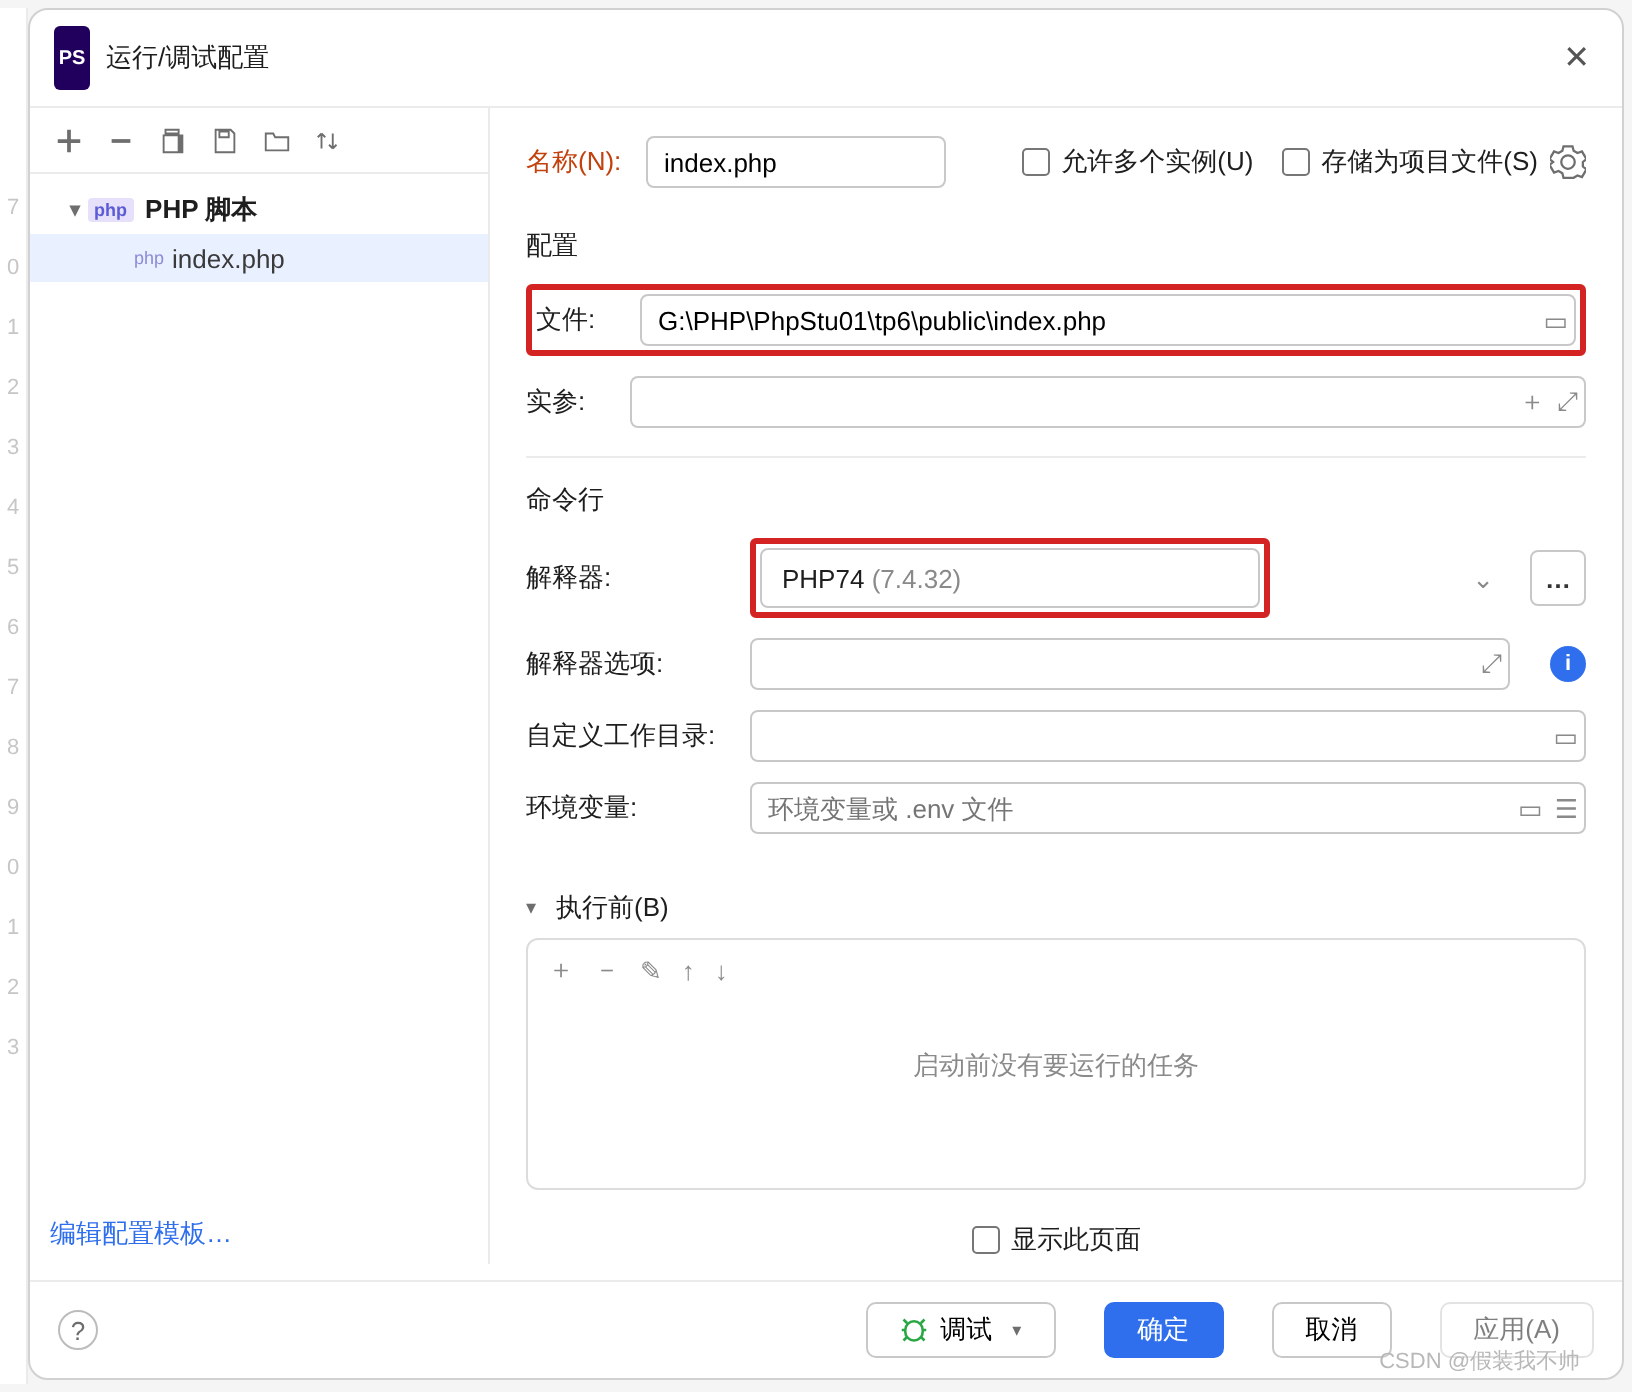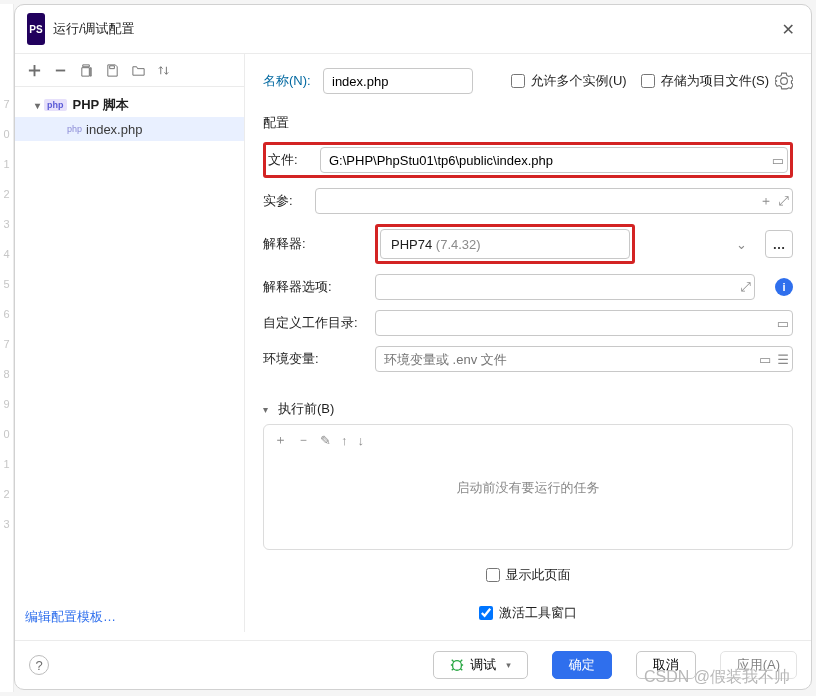--- a/index.html
+++ b/index.html
@@ -65,21 +65,21 @@
     .tree-row.child { padding-left: 52px; color: #3a3a3a; }
     .chev { margin-right: 4px; color:#6e6e6e; font-size:10px; }
     .php-badge {
       font-size: 9px; font-weight: bold;
       background: #e6e0fb; color: #5b5bd6;
       padding: 1px 3px; border-radius: 2px; margin-right: 6px;
     }
     .php2 { font-size: 9px; color:#8b8bd6; margin-right:4px; }
     .right { flex: 1; padding: 14px 18px 8px 18px; display:flex; flex-direction:column; overflow:auto; }
     .row { display:flex; align-items:center; margin-bottom:14px; }
-    .lbl { color:#0369a1; }
+    .lbl { color:#c2410c; }
     .name-lbl { width:60px; }
     .inp {
       border:1px solid #c8c8c8; border-radius:4px;
       height:26px; padding: 2px 8px; font-size:13px;
       background:#fff;
     }
     .cb { display:inline-flex; align-items:center; gap:6px; }
     .cb input { width:14px; height:14px; }
     .gear { width:18px;height:18px; color:#6e6e6e; margin-left:6px; cursor:pointer; }
     .section-title { margin: 6px 0 10px 0; color:#1e1e1e; }
@@ -133,21 +133,21 @@
     .btn {
       height:28px; padding:0 16px; border:1px solid #c8c8c8; border-radius:5px;
       background:#fff; cursor:pointer; font-size:13px;
     }
     .btn.primary { background:#2f6fed; color:#fff; border-color:#2f6fed; }
     .btn-row { display:flex; align-items:center; gap:24px; }
     .debug-btn { display:inline-flex; align-items:center; gap:6px; }
     .chev-sm { font-size:9px; color:#6e6e6e; margin-left:4px; }
     .watermark {
       position:absolute; right:26px; bottom:8px;
-      color:#b8b8b8; font-size:16px;
+      color:#b8b8b8; font-size:11px;
       pointer-events:none;
     }
     .gutter {
       position:absolute; left:0; top:4px; bottom:4px; width:14px;
       background:#fff; color:#c6c6c6; font-size:11px;
       display:flex; flex-direction:column; align-items:center; gap:18px; padding-top:94px;
       border-right:1px solid #ebebeb;
     }
     svg { fill: currentColor; }
     .edit-link-pad { padding:6px 10px; }
@@ -268,20 +268,21 @@
         <span class="field-lbl" style="width:40px">实参:</span>
         <div class="inp-with-icons">
           <input class="inp" value="" style="">
           <div class="trail-icons">
             <span>＋</span>
             <span>⤢</span>
           </div>
         </div>
       </div>
 
+      <div class="section-title sep-top">命令行</div>
 
       <div class="field-row">
         <span class="field-lbl">解释器:</span>
         <div class="hl-box" style="flex:0 0 auto; width:260px">
           <div class="select-box">
             <span class="select-txt"><span>PHP74</span> <span class="dim">(7.4.32)</span></span>
           </div>
         </div>
         <div style="flex:1"></div>
         <span style="color:#8a8a8a; cursor:pointer">⌄</span>

